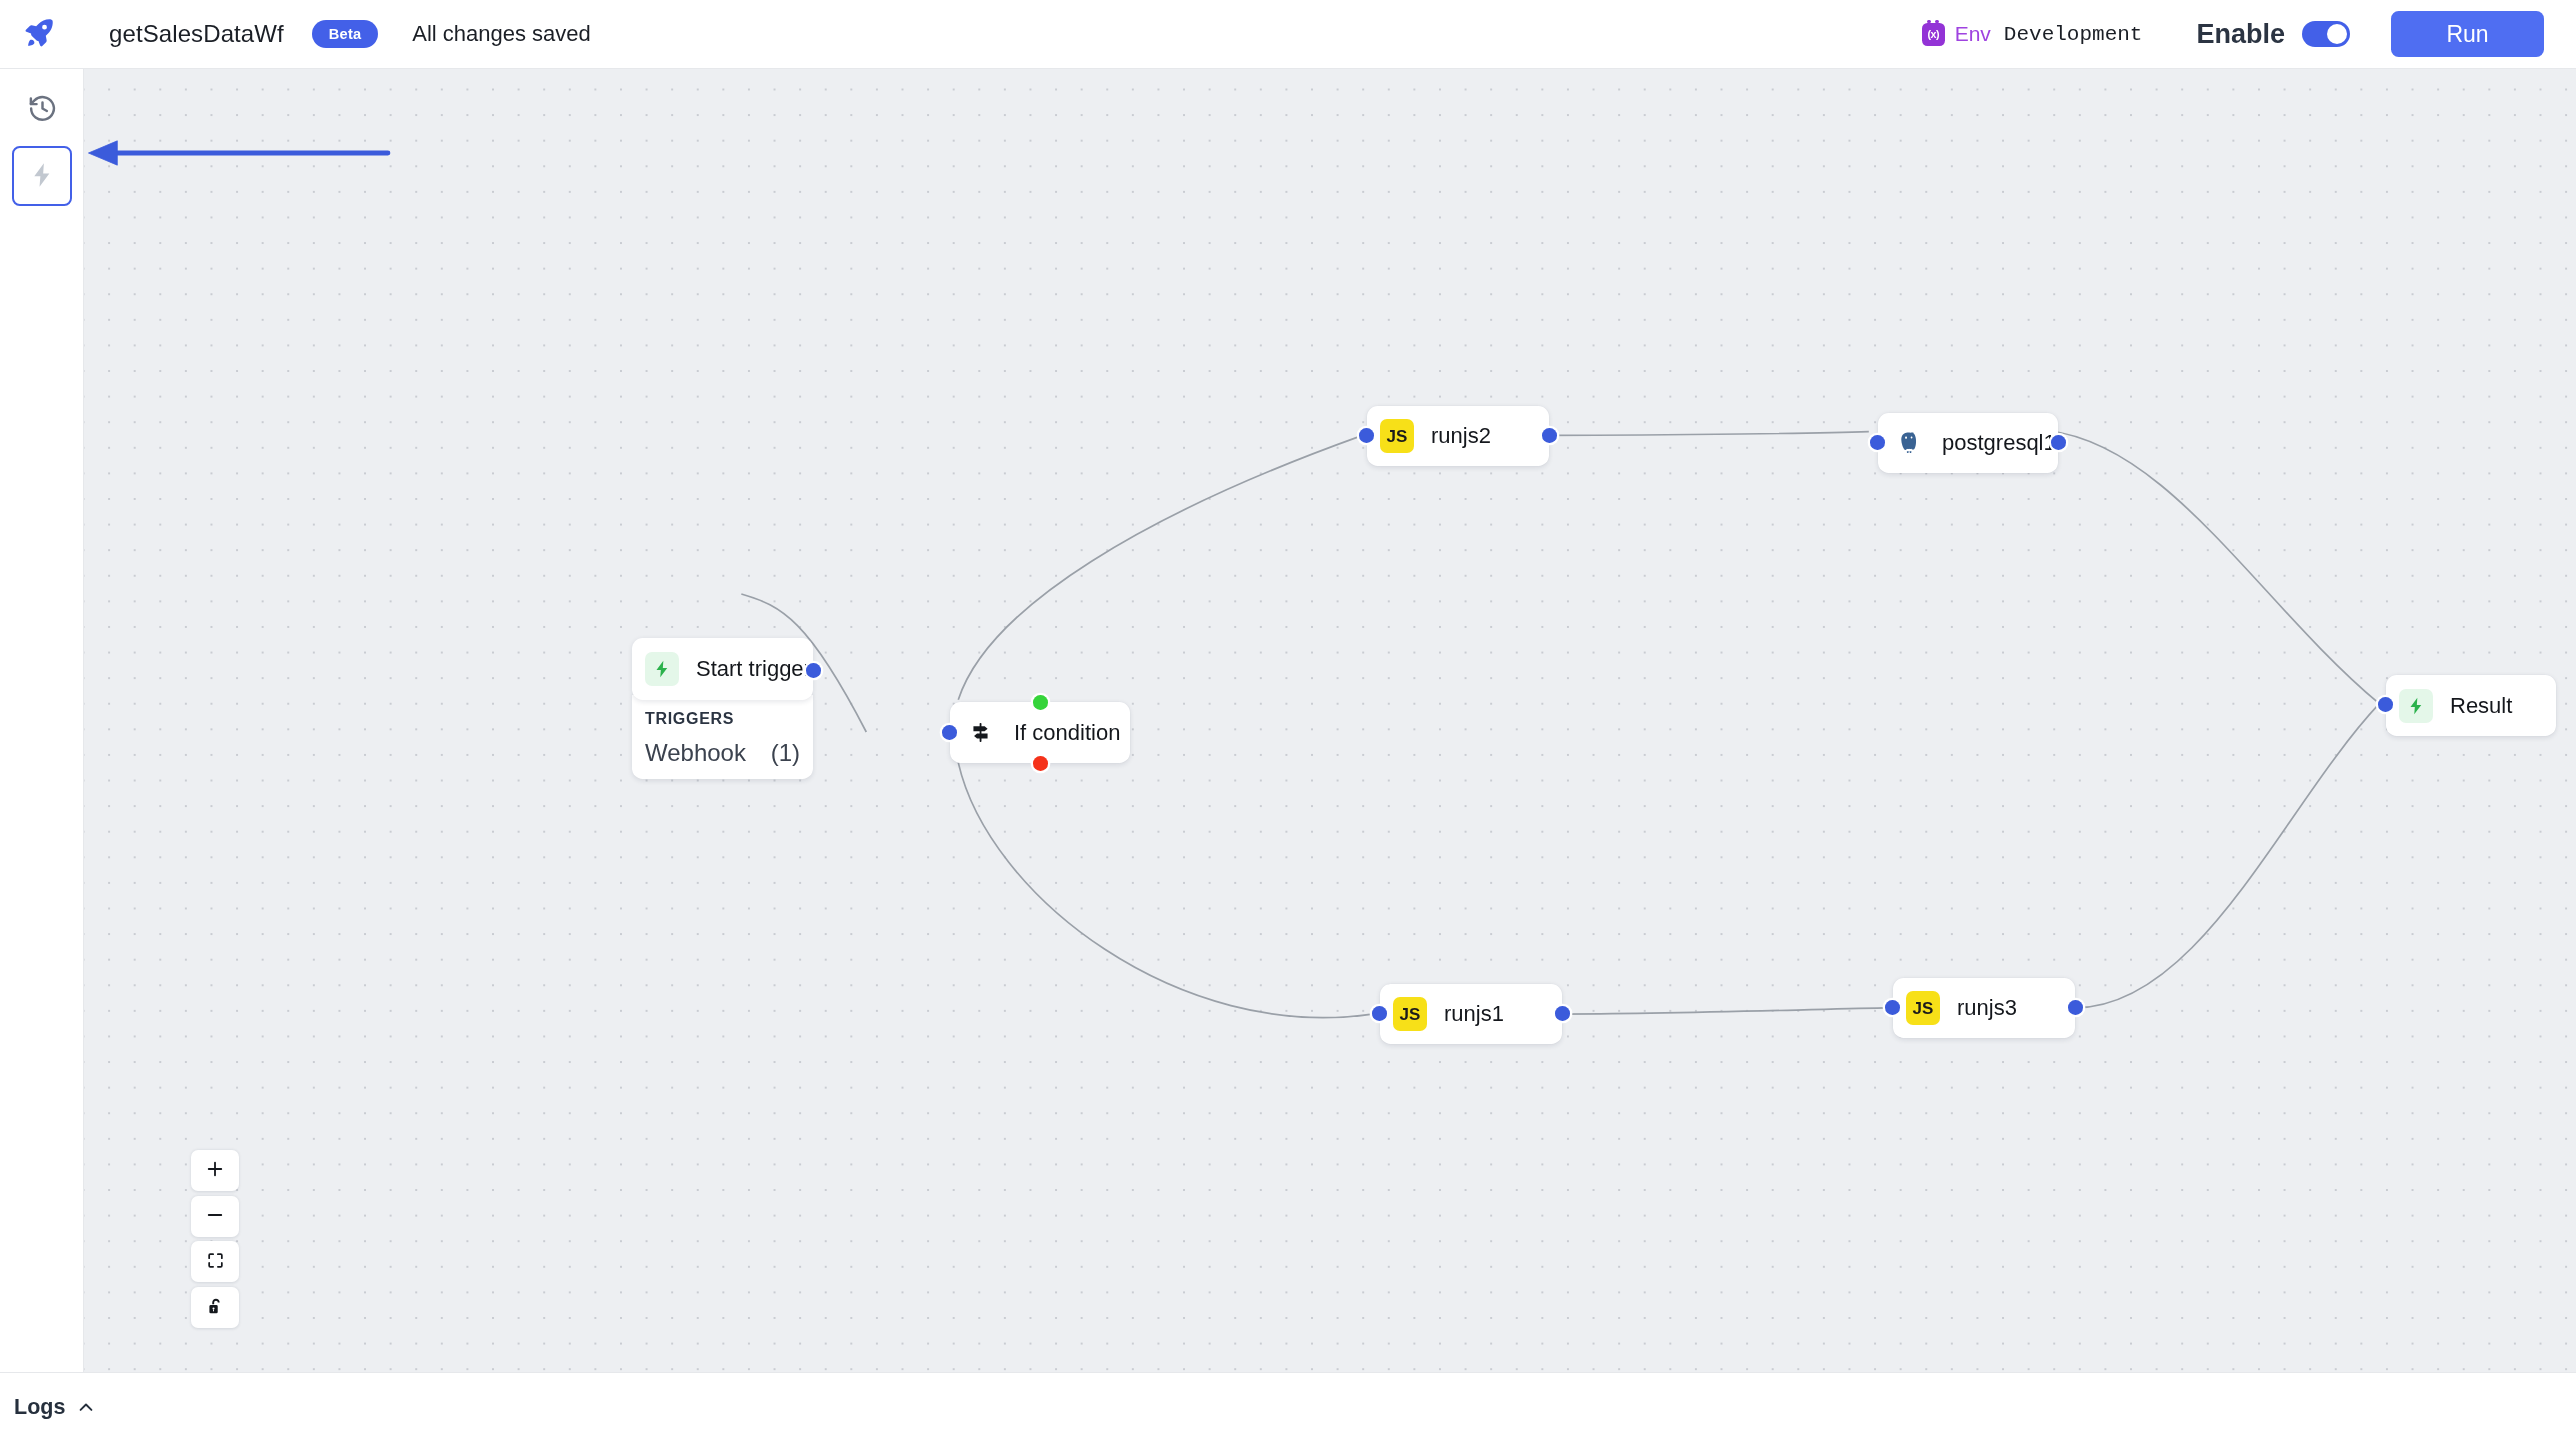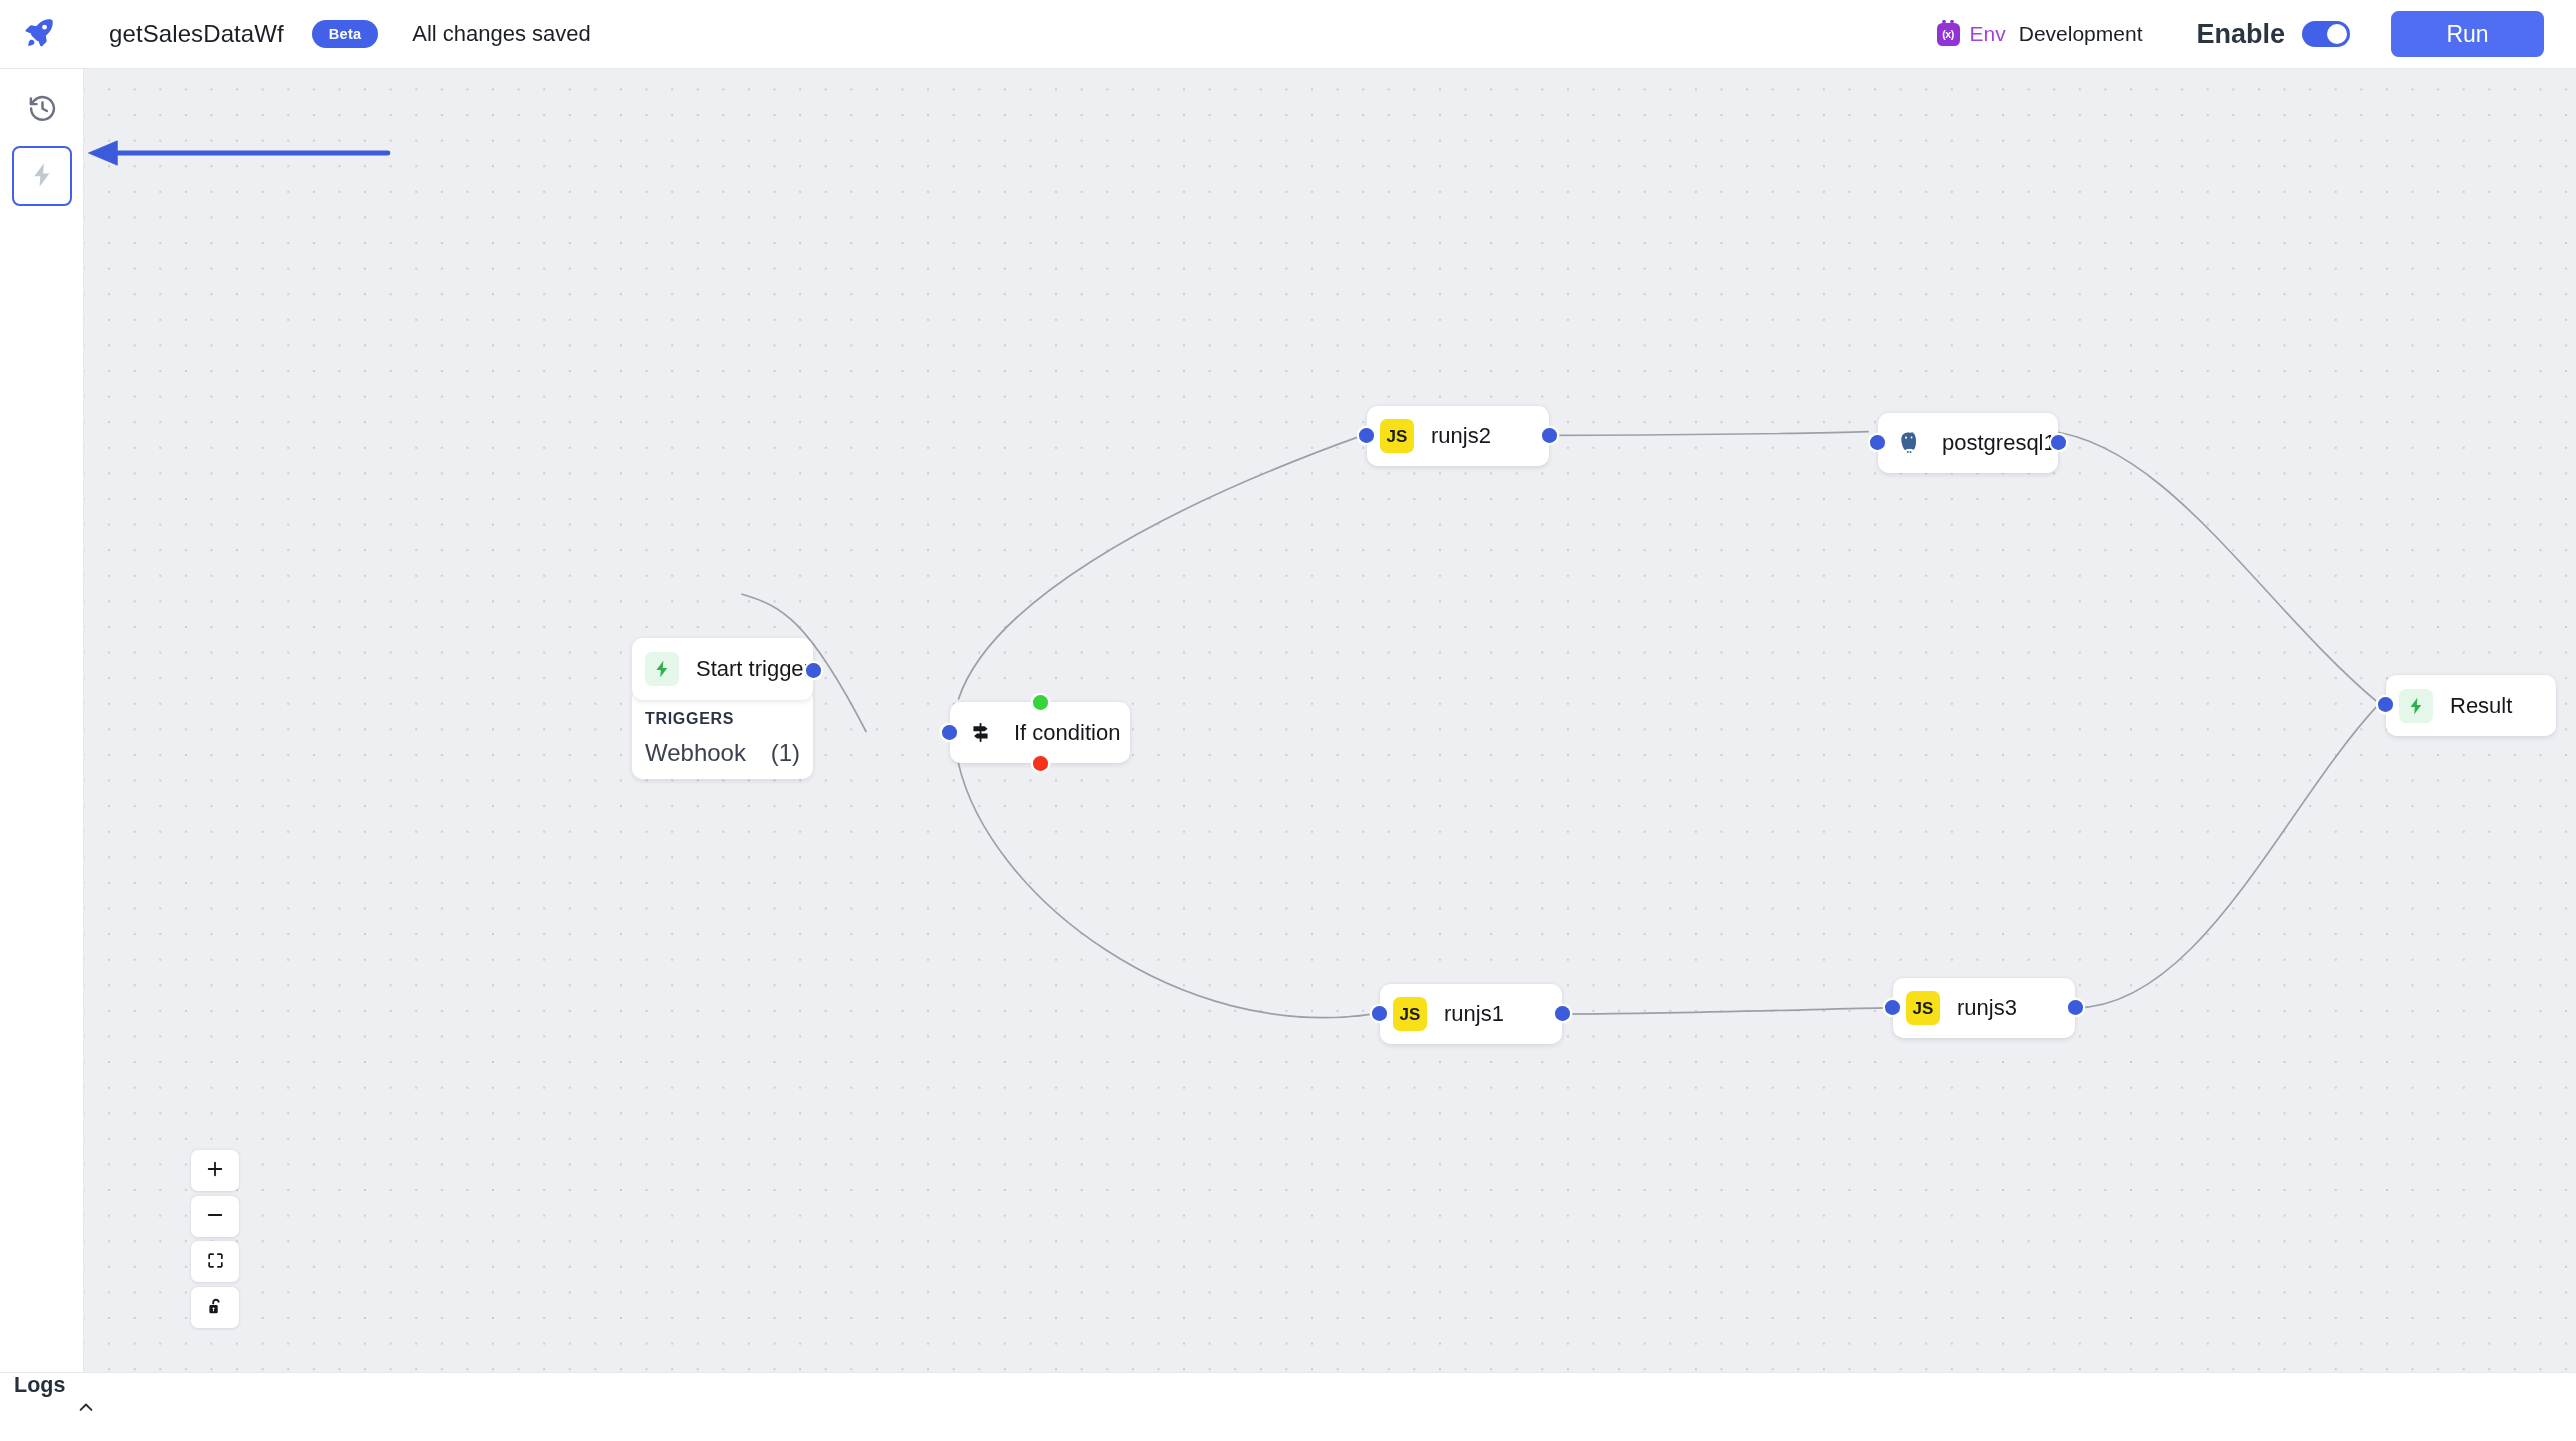--- a/index.html
+++ b/index.html
@@ -48,21 +48,21 @@
     color: #ffffff; font-size: 10.7px; font-weight: 700;
     line-height: 1; letter-spacing: -0.5px;
   }
   .env-icon::before, .env-icon::after {
     content: ""; position: absolute; width: 3.8px; height: 3.1px;
     background: #9333d6; border-radius: 1.5px; top: -2.3px;
   }
   .env-icon::before { left: 5.4px; }
   .env-icon::after { right: 5.4px; }
   .env-label { color: #9f43e0; font-size: 21px; margin-left: 10px; }
-  .env-value { color: #1b1f26; font-size: 21px; margin-left: 13px; }
+  .env-value { color: #1b1f26; font-size: 21px; margin-left: 13px; font-family: Liberation Mono, monospace; }
 
   .enable-label {
     margin-left: 54px; font-size: 27px;
     font-weight: 700; color: #2b3442;
   }
   .toggle {
     margin-left: 17px; width: 48px; height: 26px;
     background: #4360e8; border-radius: 15.3px;
     position: relative; cursor: pointer;
   }
@@ -179,21 +179,21 @@
     box-shadow: 0 0.8px 3.1px rgba(20,30,55,0.12);
     display: flex; align-items: center; justify-content: center;
     cursor: pointer;
   }
 
   
   .logs-bar {
     position: absolute; left: 0; bottom: 0;
     width: 2576px; height: 69px;
     background: #ffffff; border-top: 0.8px solid #e6e8eb;
-    display: flex; padding-left: 14px;
+    display: flex; align-items: center; padding-left: 14px;
     z-index: 45;
   }
   .logs-text { font-size: 21.5px; font-weight: 700; color: #26303d; }
   .logs-chevron { margin-left: 10.7px; display: flex; align-items: center; }
 
   
   .annotation { position: absolute; left: 84px; top: 134px; z-index: 35; }
 </style>
 </head>
 <body>

